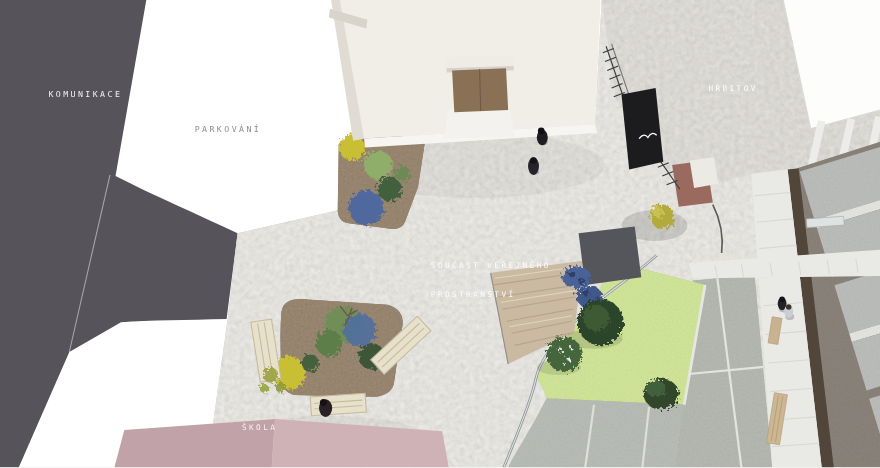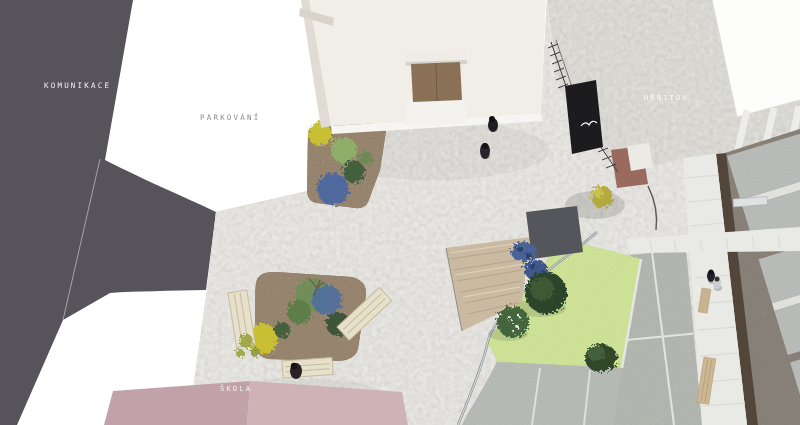--- a/index.html
+++ b/index.html
@@ -4,22 +4,22 @@
 <style>
   html,body{margin:0;padding:0;background:#fff;}
   #stage{position:relative;width:800px;height:425px;overflow:hidden;background:#fff;
          font-family:"DejaVu Sans Mono","Liberation Mono",monospace;}
   #stage svg{position:absolute;left:0;top:0;}
   .lbl{position:absolute;font-size:7.5px;letter-spacing:2.2px;white-space:pre;
        font-family:"DejaVu Sans Mono","Liberation Mono",monospace;}
   .lbl-white{color:rgba(255,255,255,.92);}
   .lbl-gray{color:#8d8c90;}
   #lbl-komunikace{left:44px;top:81px;}
-  #lbl-parkovani{left:200px;top:113px;}
-  #lbl-hrbitov{left:644px;top:94px;font-size:7px;}
+  #lbl-parkovani{left:177px;top:113px;}
+  #lbl-hrbitov{left:644px;top:77px;font-size:7px;}
   #lbl-soucast{left:366px;top:223px;line-height:13px;font-size:7px;}
   #lbl-skola{left:220px;top:385px;font-size:7px;color:rgba(255,255,255,.85);}
 </style>
 </head>
 <body>
 
 <div id="stage">
 <svg width="800" height="425" viewBox="0 0 800 425">
   <defs>
     <filter id="fCobble" x="-5%" y="-5%" width="110%" height="110%">
@@ -355,14 +355,18 @@
   <g>
     <path d="M104,425 L113,391 L250,381 L247,425 Z" fill="#c1a2a8"></path>
     <path d="M250,381 L402,392 L408,425 L247,425 Z" fill="#cfb2b6"></path>
     <path d="M250,381 L247,425" stroke="#b29499e" stroke-width="1" opacity="0.6"></path>
   </g>
 </svg>
 
   <div class="lbl lbl-white" id="lbl-komunikace">KOMUNIKACE</div>
   <div class="lbl lbl-gray" id="lbl-parkovani">PARKOVÁNÍ</div>
   <div class="lbl lbl-white" id="lbl-hrbitov">HŘBITOV</div>
+  <div class="lbl lbl-white" id="lbl-soucast">
+    <span>SOUČÁST VEŘEJNÉHO</span><br>
+    <span>PROSTRANSTVÍ</span>
+  </div>
   <div class="lbl" id="lbl-skola">ŠKOLA</div>
 </div>
 
 </body></html>

